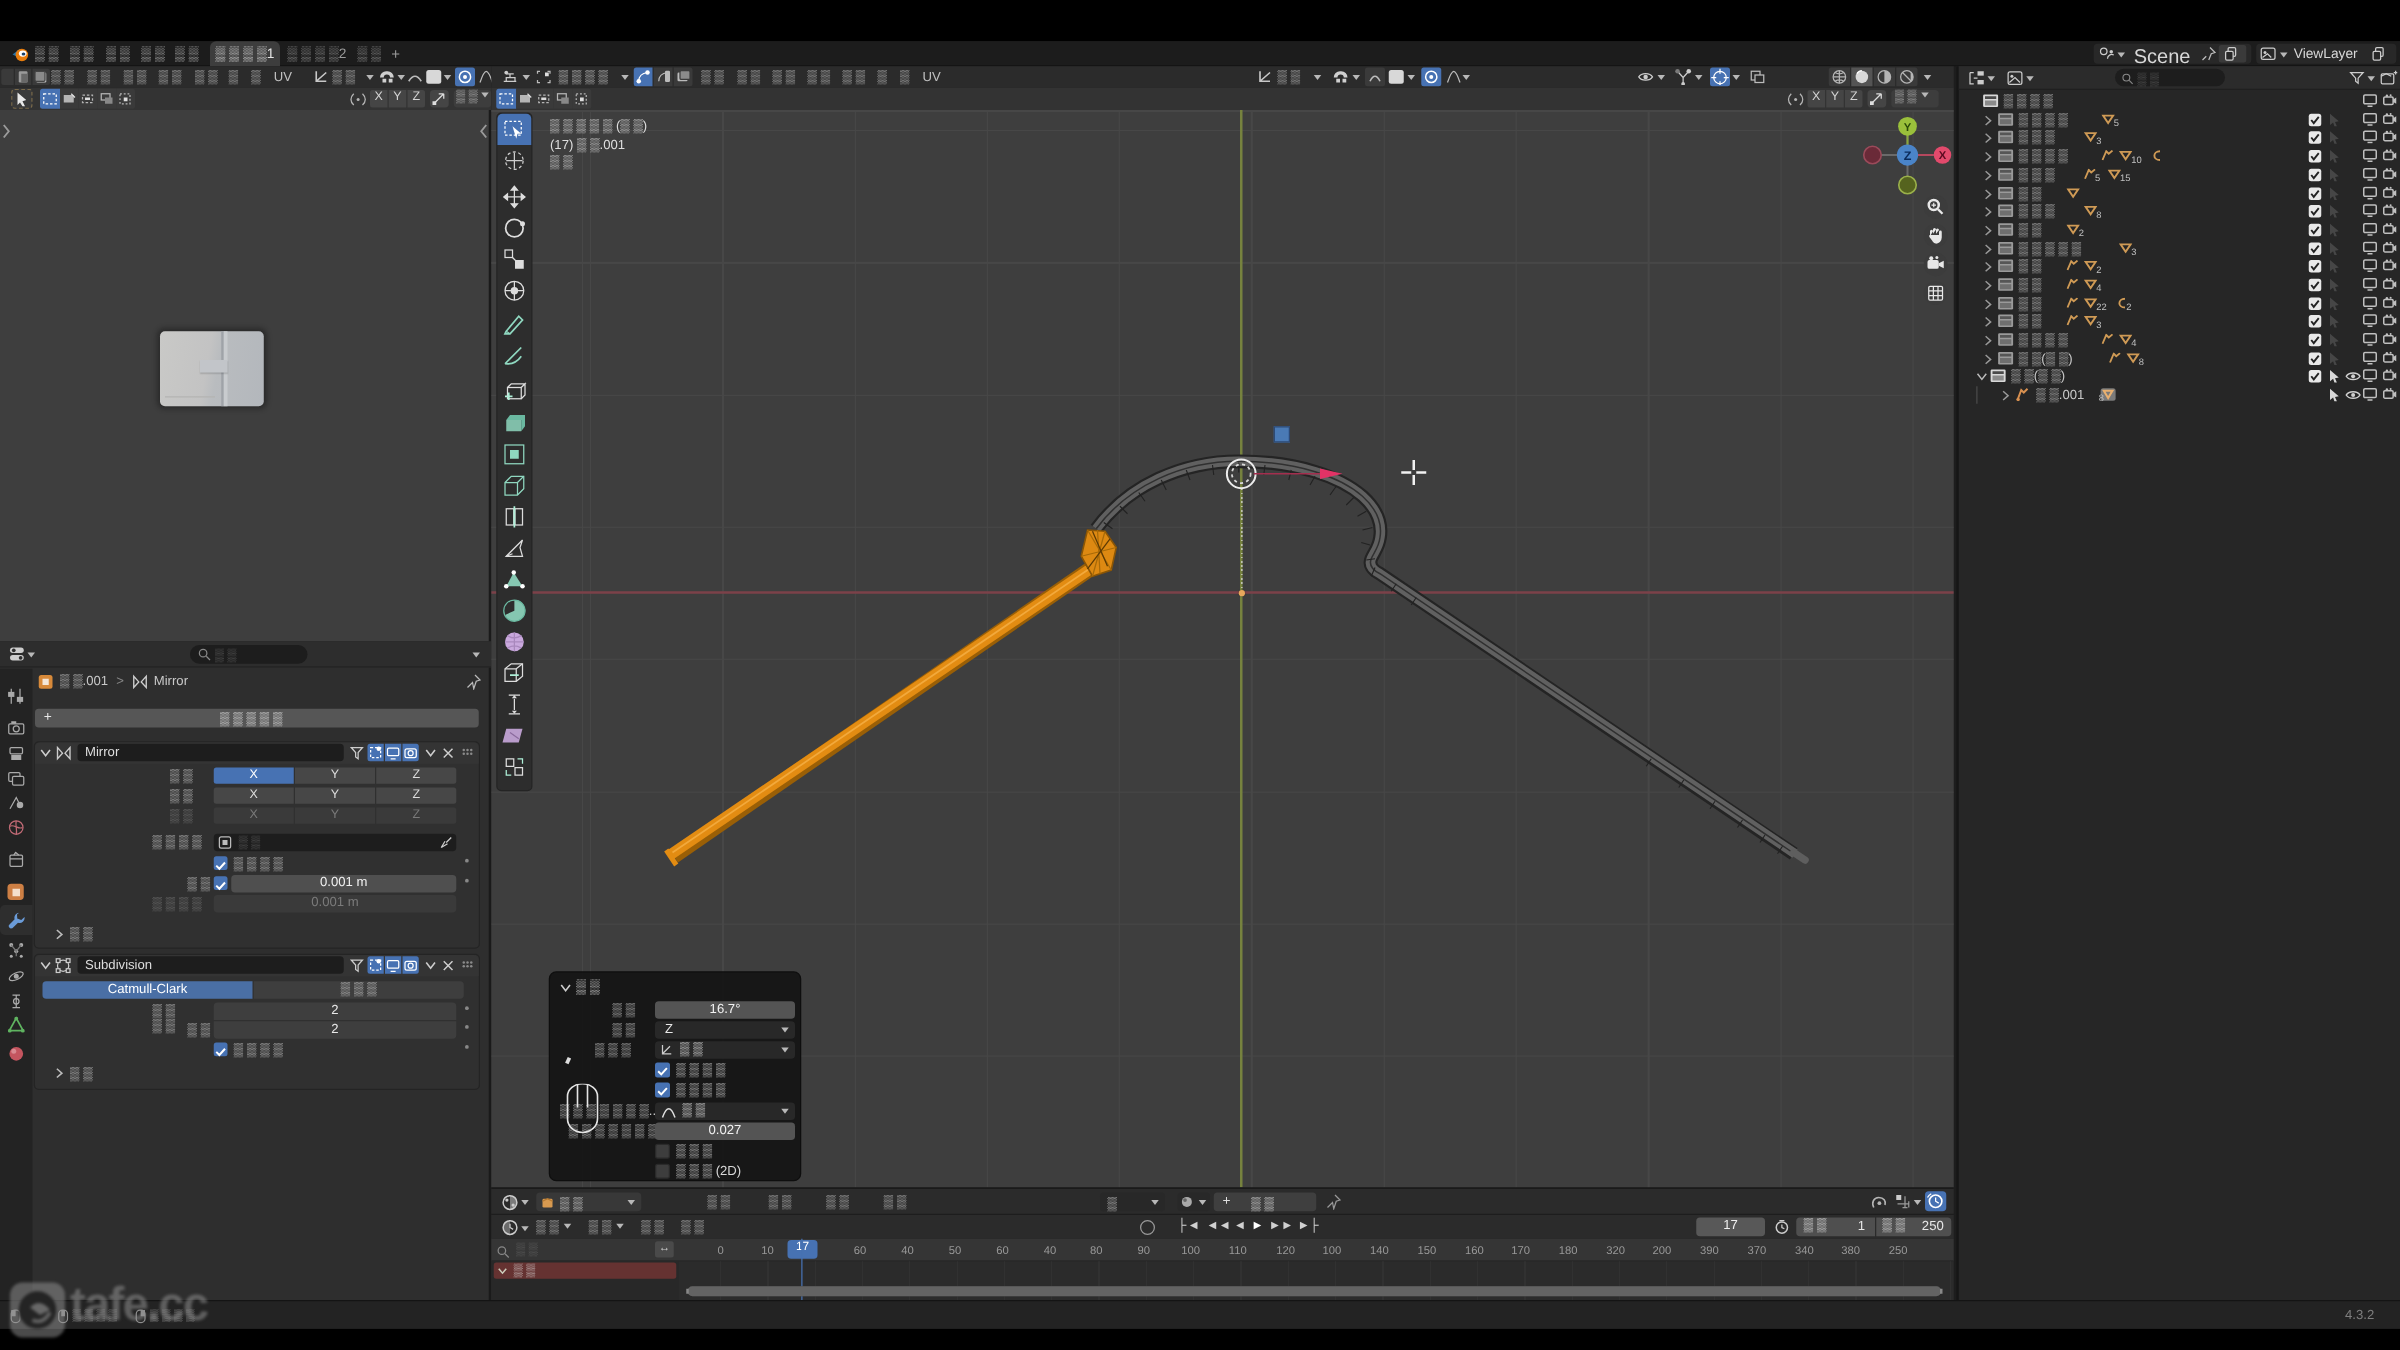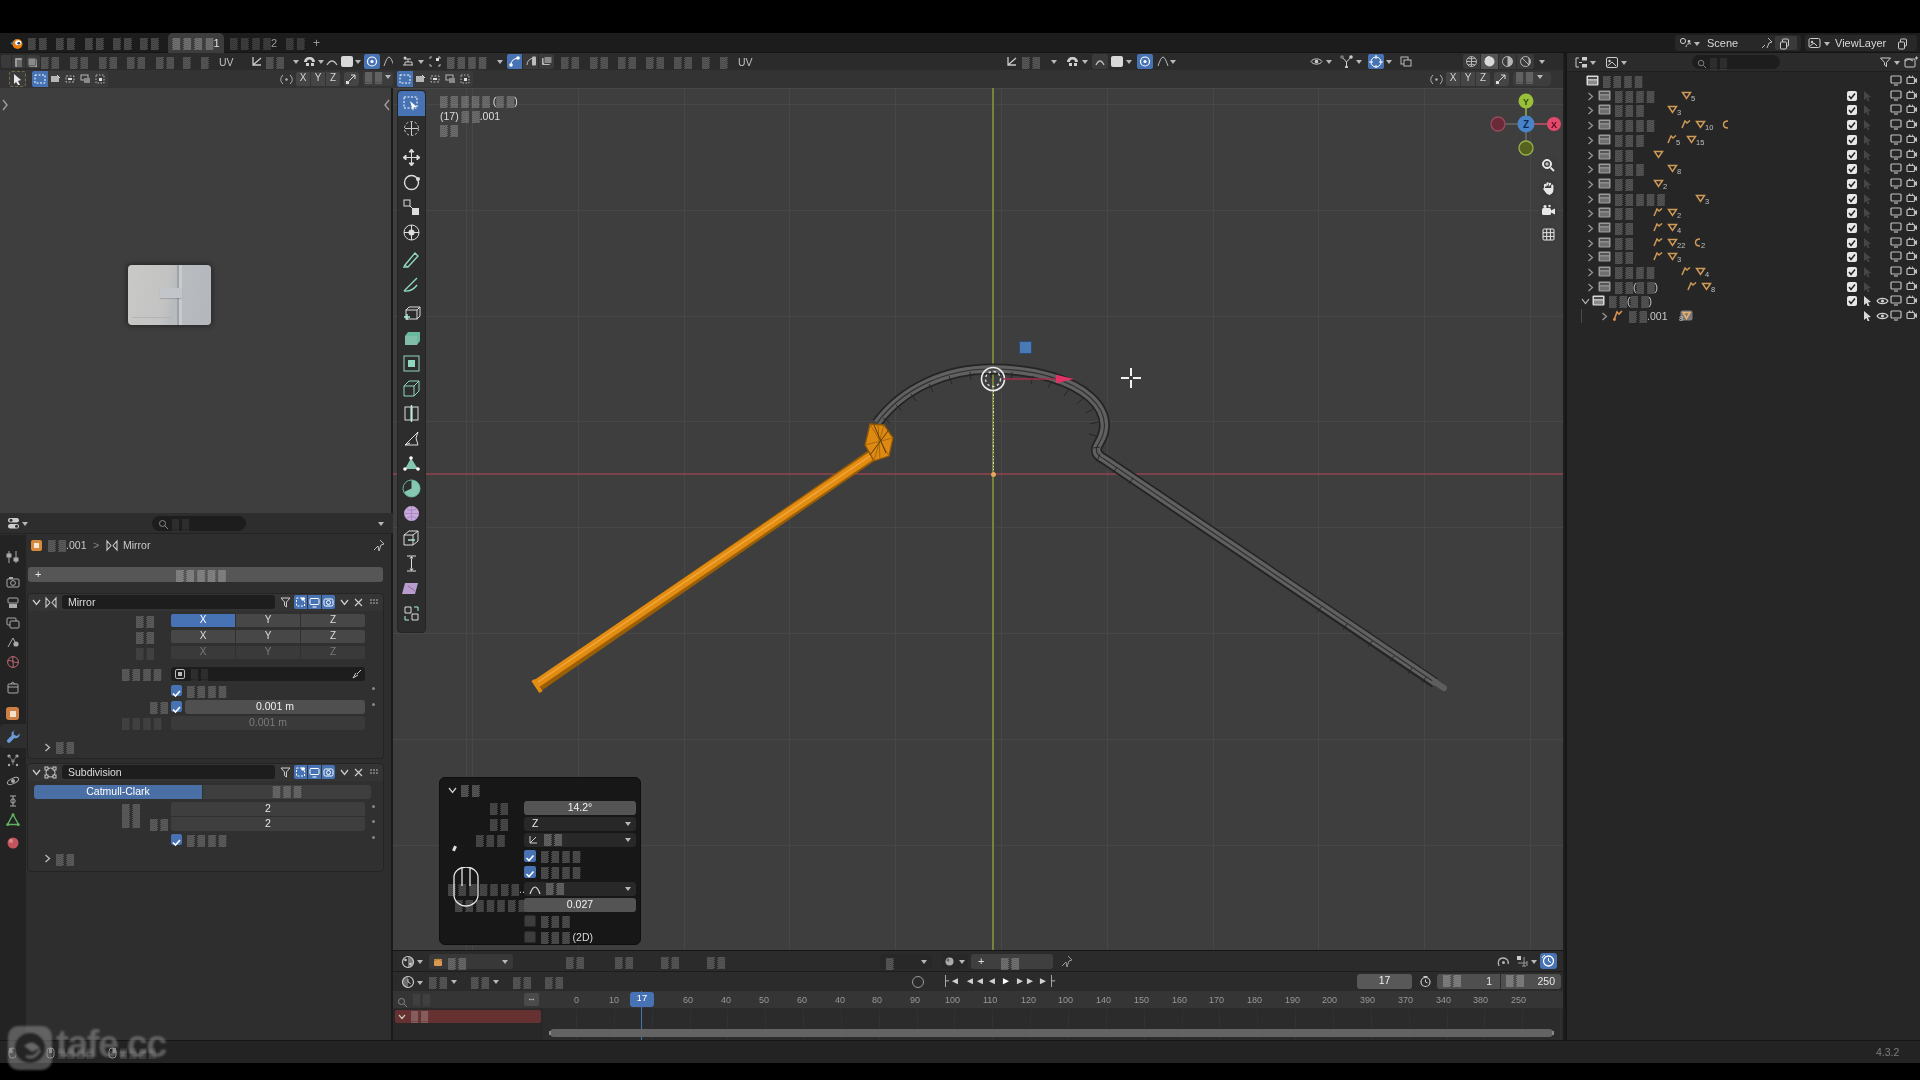--- a/index.html
+++ b/index.html
@@ -31,21 +31,21 @@
   <div class="abs" style="left:286px;top:4px;font-size:11px;color:#9b9b9b"><span class="cn">▒▒</span></div>
   <div class="abs" style="left:313px;top:3px;font-size:12px;color:#9b9b9b">+</div>
 
   <div class="abs" style="left:1675px;top:2px;width:126px;height:16px;background:#282828;border-radius:3px">
     <svg class="abs" style="left:4px;top:2px" width="13" height="12" viewBox="0 0 13 12">
           <circle cx="4" cy="4" r="2.6" fill="none" stroke="#ccc"></circle>
           <path d="M7 10 a3.4 3.4 0 0 1 5-3" fill="none" stroke="#ccc"></path>
           <circle cx="10" cy="4.4" r="1.4" fill="#ccc"></circle>
         </svg>
     <span class="tri-d abs" style="left:19px;top:7px"></span>
-    <span class="abs" style="left:32px;top:2px;font-size:11px;color:#d8d8d8">Scene</span>
+    <span class="abs" style="left:32px;top:2px;font-size:16px;color:#d8d8d8">Scene</span>
     <svg class="abs" style="left:86px;top:2px" width="12" height="12" viewBox="0 0 12 12">
           <path d="M7 1 L11 5 L8 6 L6 11 M4 8 L1 11" stroke="#bbb" fill="none"></path>
         </svg>
     <span class="abs" style="left:100px;top:1px;width:22px;height:14px;background:#3a3a3a;border-radius:2px"><svg style="margin:1px 0 0 4px" width="12" height="12" viewBox="0 0 12 12">
             <rect x="3.5" y="1" width="6" height="7" rx="1" fill="none" stroke="#ccc"></rect>
             <rect x="1.5" y="4" width="6" height="7" rx="1" fill="#282828" stroke="#ccc"></rect>
           </svg></span>
   </div>
   <div class="abs" style="left:1805px;top:2px;width:112px;height:16px;background:#282828;border-radius:3px">
     <svg class="abs" style="left:3px;top:2px" width="14" height="12" viewBox="0 0 14 12">
@@ -735,21 +735,21 @@
               <path d="M4 7.7 h11 M4 11.4 h11 M7.7 4 v11 M11.4 4 v11"></path>
             </g>
           </svg></div>
 
     <div class="abs" style="left:46px;top:689px;width:202px;height:168px;background:rgba(22,22,22,.96);border-radius:6px;border:1px solid #0e0e0e">
       <svg class="abs" style="left:8px;top:9px" width="9" height="7" viewBox="0 0 9 7">
             <path d="M1 1 L4.5 5.5 L8 1" stroke="#ccc" fill="none" stroke-width="1.3"></path>
           </svg>
       <span class="abs" style="left:21px;top:6px;font-size:11px;color:#e0e0e0"><span class="cn">▒▒</span></span>
       <div class="abs" style="left:50px;top:24px;font-size:10.5px;color:#c8c8c8"><span class="cn">▒▒</span></div>
-      <span class="abs" style="left:84px;top:23px;width:112px;height:14px;background:#545454;border-radius:3px;text-align:center;font-size:10.5px;color:#f2f2f2">14.2°</span>
+      <span class="abs" style="left:84px;top:23px;width:112px;height:14px;background:#545454;border-radius:3px;text-align:center;font-size:10.5px;color:#f2f2f2">16.7°</span>
       <div class="abs" style="left:50px;top:40px;font-size:10.5px;color:#c8c8c8"><span class="cn">▒▒</span></div>
       <span class="abs" style="left:84px;top:39px;width:112px;height:14px;background:#282828;border-radius:3px;font-size:10.5px;color:#e8e8e8"><span style="margin-left:8px">Z</span><span class="tri-d" style="position:absolute;right:5px;top:5px"></span></span>
       <div class="abs" style="left:36px;top:56px;font-size:10.5px;color:#c8c8c8"><span class="cn">▒▒▒</span></div>
       <span class="abs" style="left:84px;top:55px;width:112px;height:14px;background:#282828;border-radius:3px;font-size:10.5px;color:#e8e8e8"><svg style="position:absolute;left:4px;top:2px" width="11" height="11" viewBox="0 0 11 11">
               <path d="M2 1 v7 h7 M2 8 l6-6" stroke="#ccc" fill="none"></path>
             </svg><span class="cn" style="margin-left:20px">▒▒</span><span class="tri-d" style="position:absolute;right:5px;top:5px"></span></span>
       <span class="abs blue" style="left:84px;top:72px;width:12px;height:12px;border-radius:2px"><svg width="12" height="12" viewBox="0 0 12 12">
               <path d="M2.5 6 L5 8.5 L9.5 3.5" stroke="#fff" fill="none" stroke-width="1.6"></path>
             </svg></span>
       <span class="abs" style="left:101px;top:72px;font-size:10.5px;color:#d8d8d8"><span class="cn">▒▒▒▒</span></span>
@@ -866,21 +866,21 @@
           <span class="abs" style="left:362px;top:4px">90</span>
           <span class="abs" style="left:397px;top:4px">100</span>
           <span class="abs" style="left:435px;top:4px">110</span>
           <span class="abs" style="left:473px;top:4px">120</span>
           <span class="abs" style="left:510px;top:4px">100</span>
           <span class="abs" style="left:548px;top:4px">140</span>
           <span class="abs" style="left:586px;top:4px">150</span>
           <span class="abs" style="left:624px;top:4px">160</span>
           <span class="abs" style="left:661px;top:4px">170</span>
           <span class="abs" style="left:699px;top:4px">180</span>
-          <span class="abs" style="left:737px;top:4px">190</span>
+          <span class="abs" style="left:737px;top:4px">320</span>
           <span class="abs" style="left:774px;top:4px">200</span>
           <span class="abs" style="left:812px;top:4px">390</span>
           <span class="abs" style="left:850px;top:4px">370</span>
           <span class="abs" style="left:888px;top:4px">340</span>
           <span class="abs" style="left:925px;top:4px">380</span>
           <span class="abs" style="left:963px;top:4px">250</span>
       <span class="abs" style="left:82px;top:1px;width:24px;height:15px;background:#4772b3;border-radius:3px;text-align:center;font-size:9.5px;color:#fff">17</span>
     </div>
   </div>
   <div class="abs" style="left:0;top:37px;width:1170px;height:31px;background:#2b2b2b">

